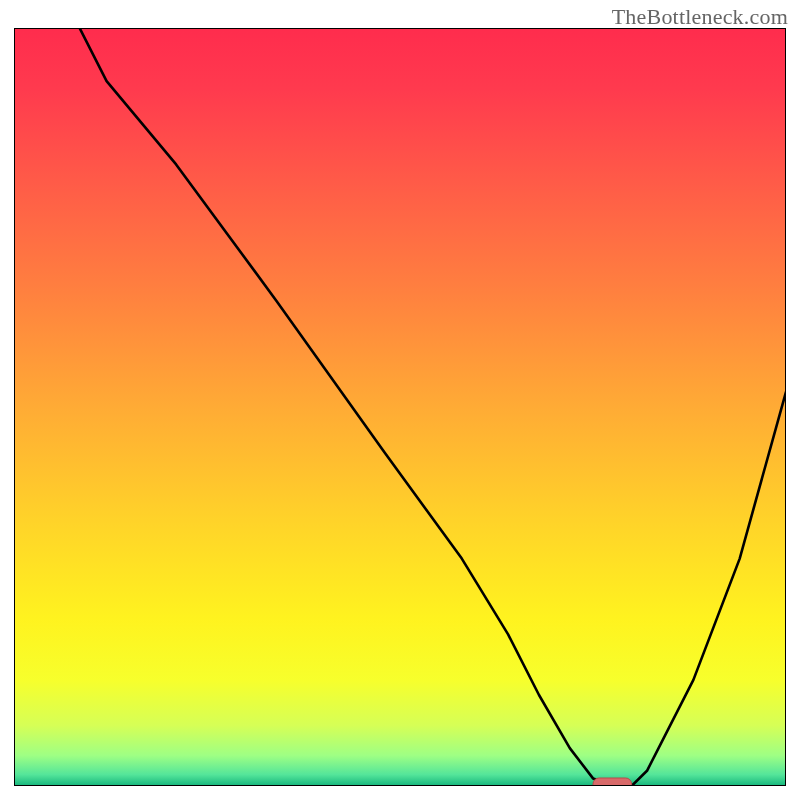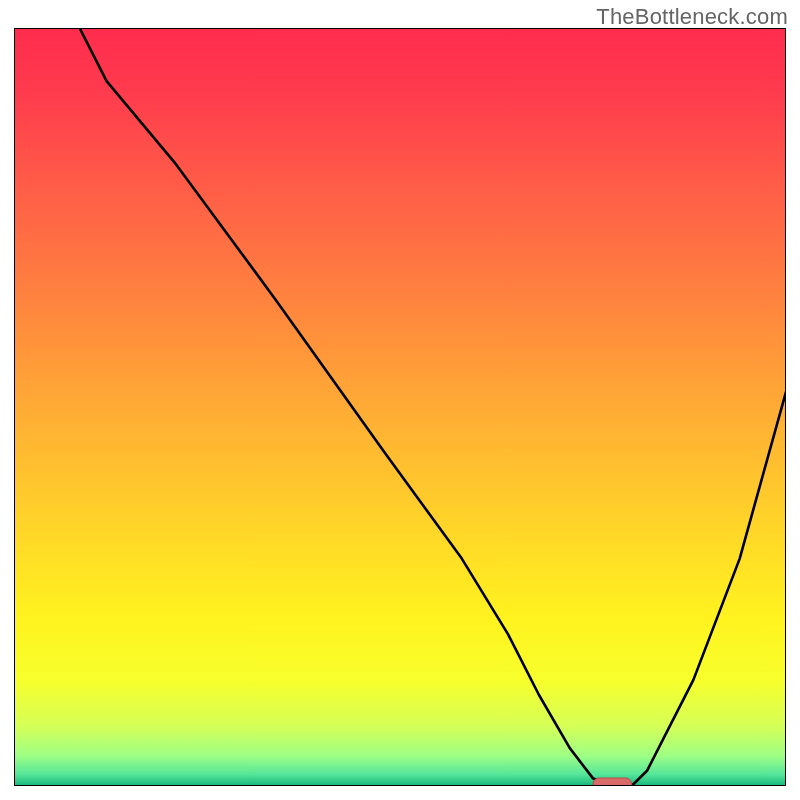--- a/index.html
+++ b/index.html
@@ -12,21 +12,21 @@
   }
   .wrap {
     position: relative;
     width: 800px;
     height: 800px;
   }
   .watermark {
     position: absolute;
     top: 4px;
     right: 12px;
-    font-family: Liberation Sans, sans-serif;
+    font-family: Liberation Serif, serif;
     font-size: 22px;
     color: #656565;
     font-weight: 500;
     letter-spacing: 0.2px;
   }
   .plot {
     position: absolute;
     left: 14px;
     top: 28px;
     width: 772px;

